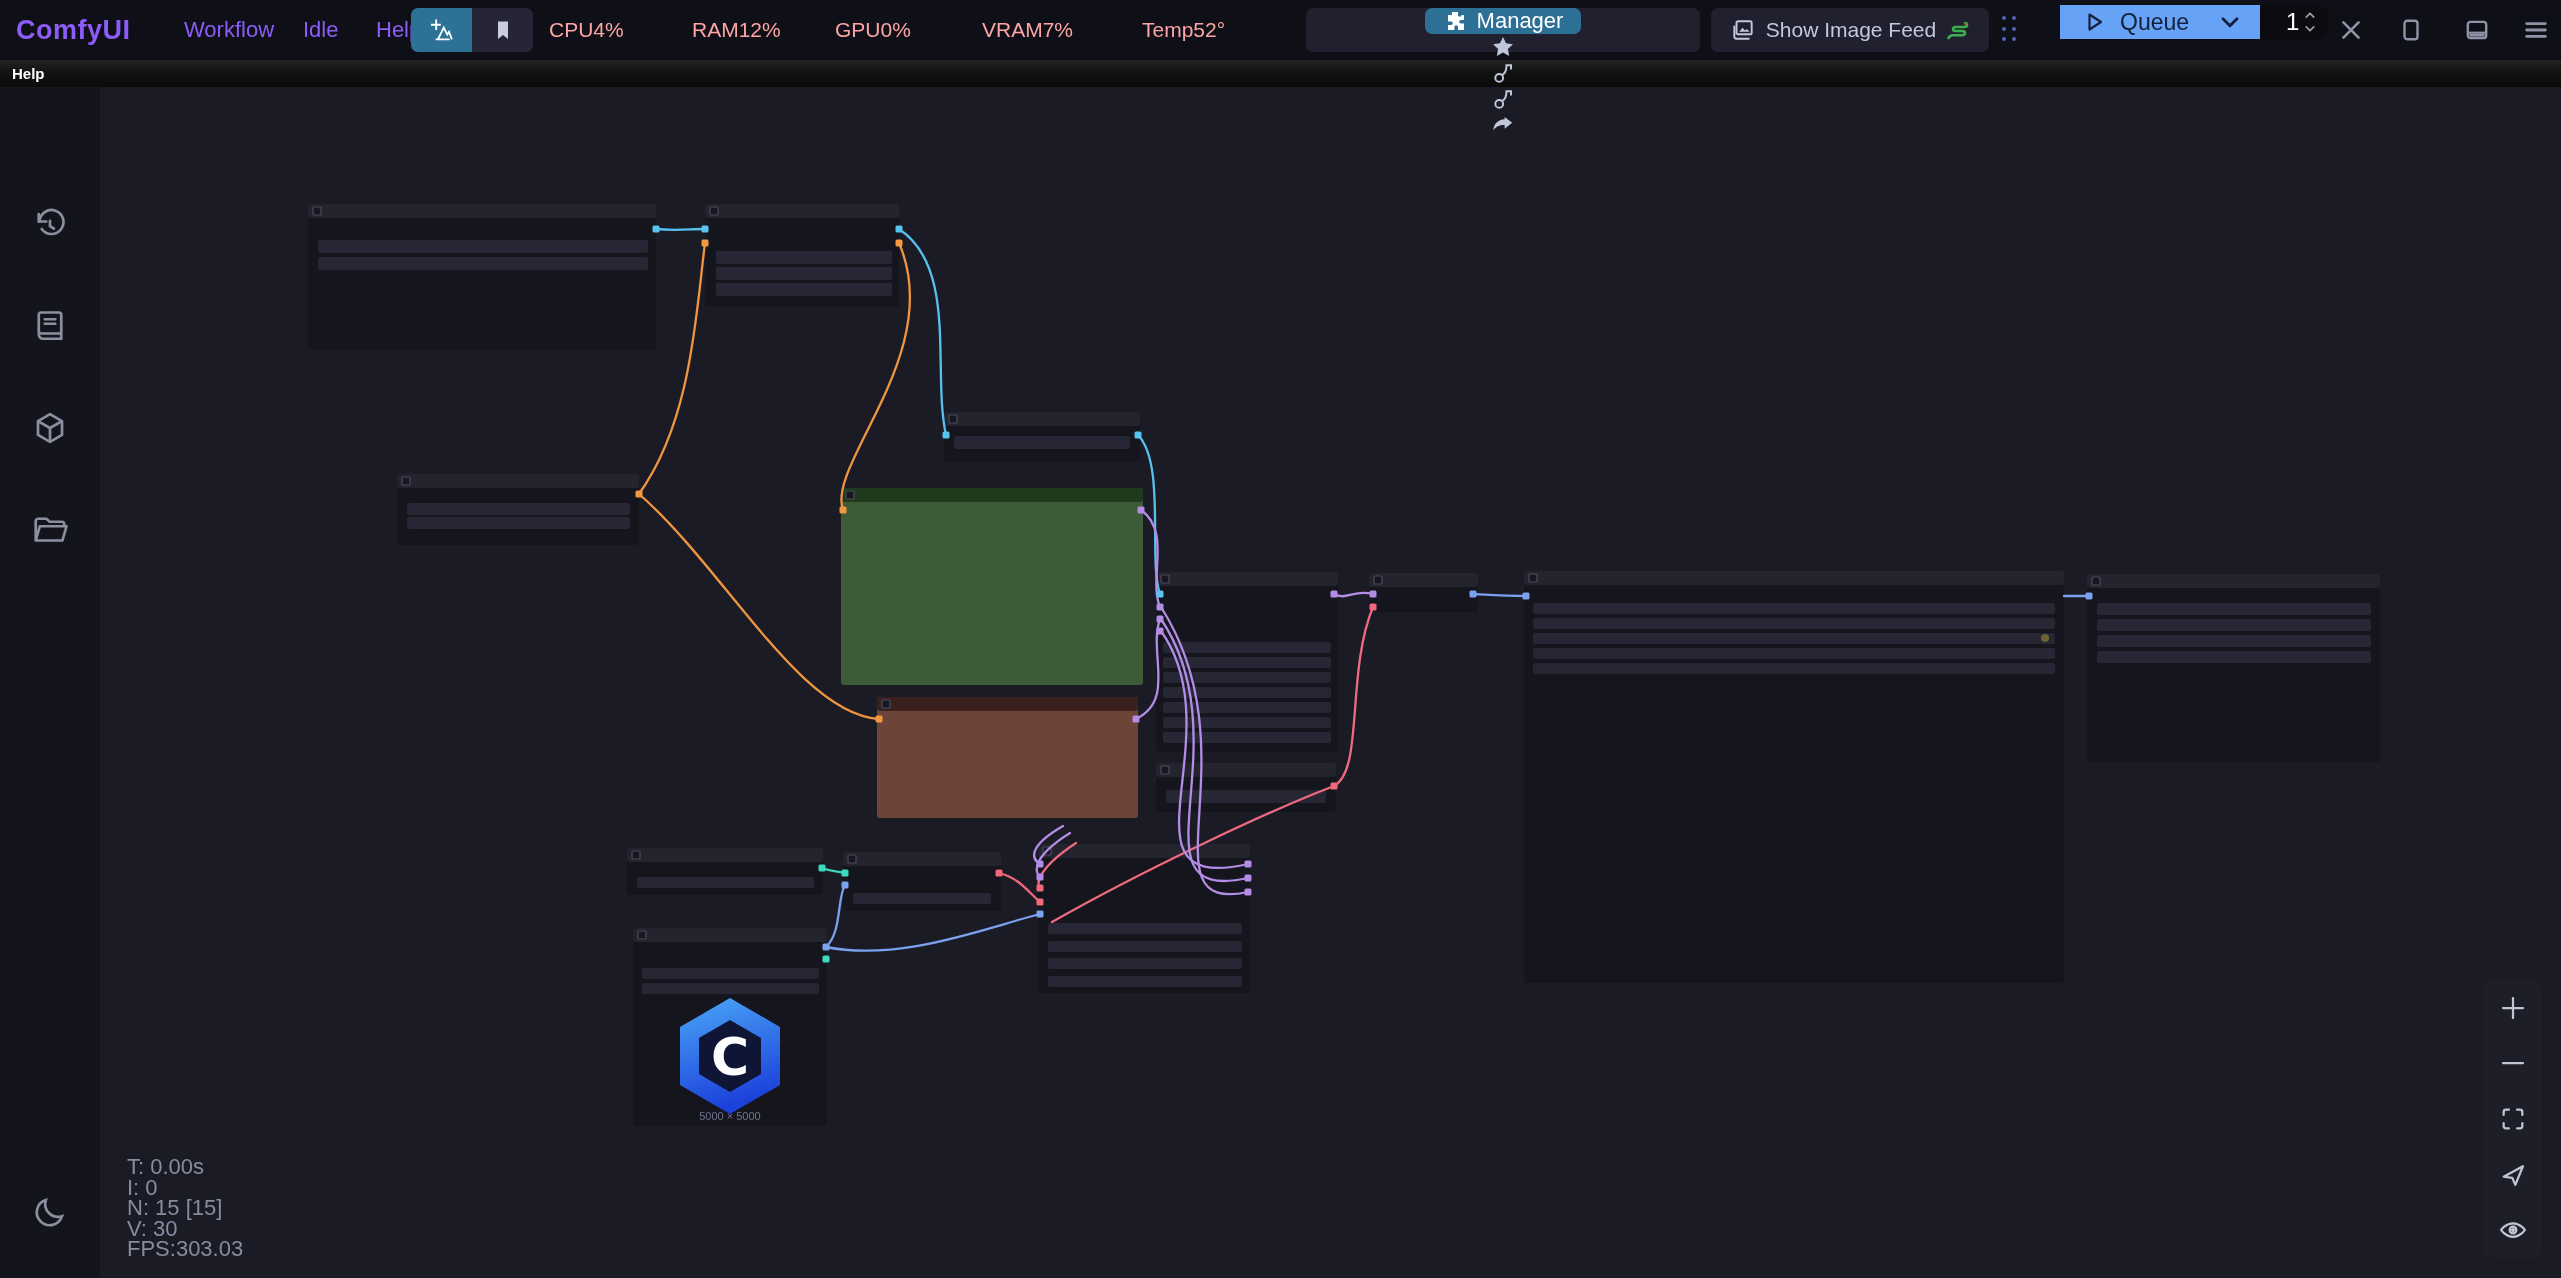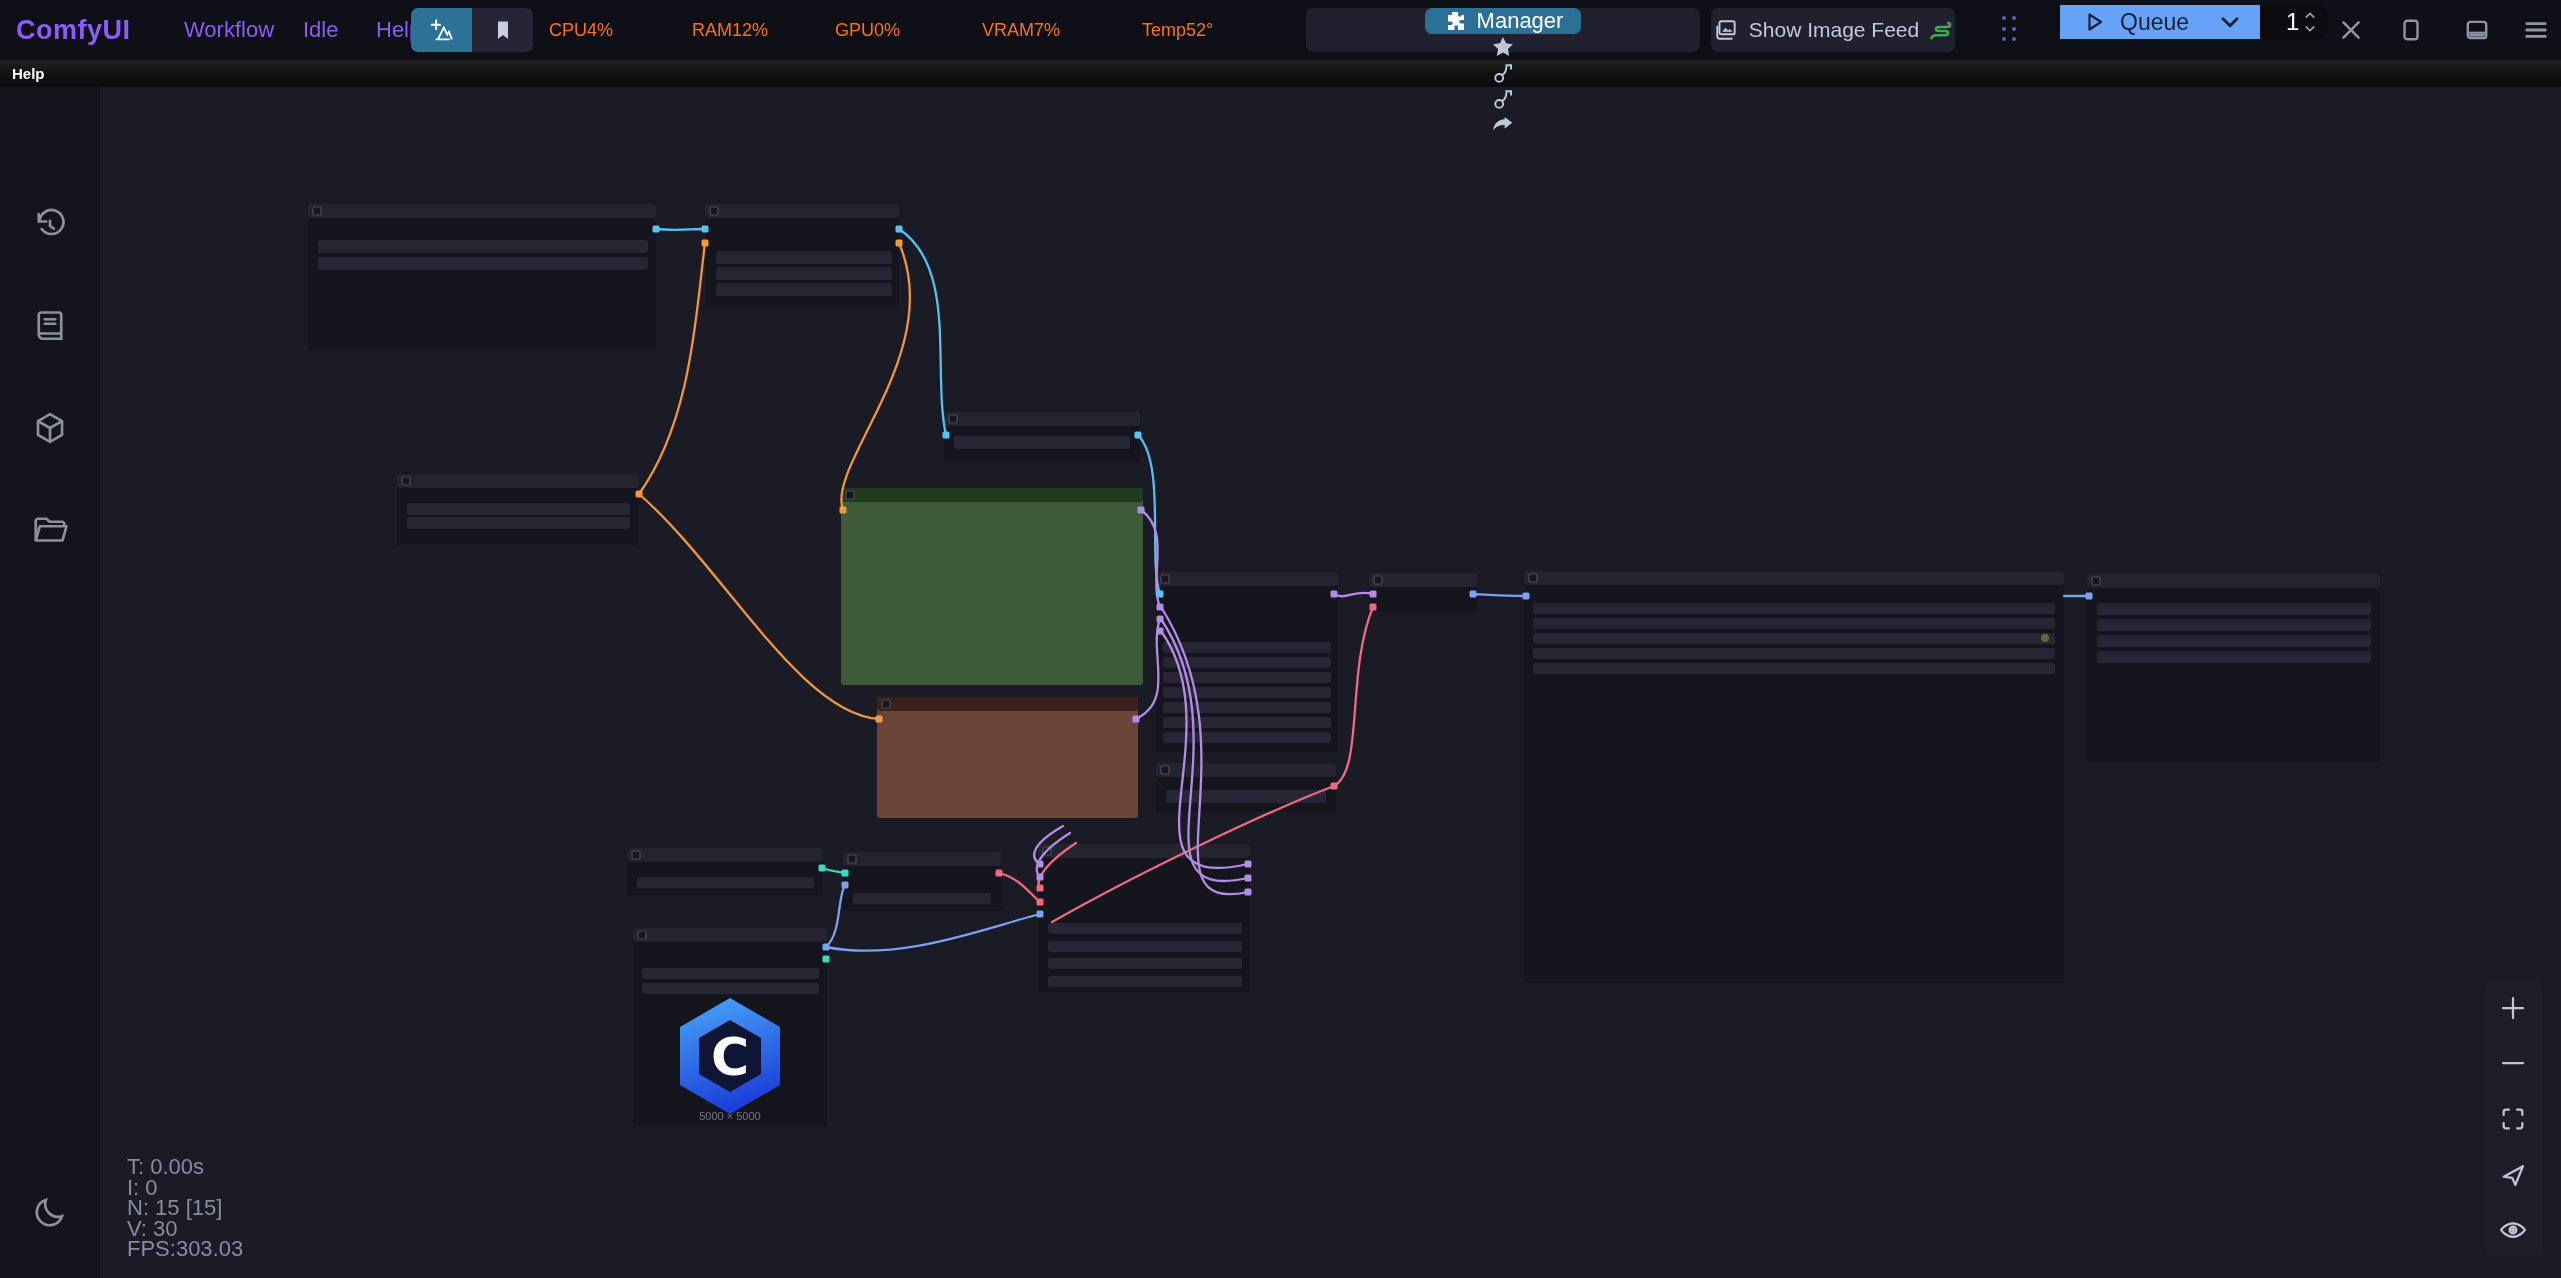--- a/index.html
+++ b/index.html
@@ -7,29 +7,29 @@
               font-family:"Liberation Sans", sans-serif; }
 
   
   #wf-svg { position:absolute; left:0; top:0; z-index:1; }
 
   
   .topbar { position:absolute; left:0; top:0; width:2561px; height:60px; background:#0f0f18; z-index:40; }
   .tb-item { position:absolute; top:0; height:60px; display:flex; align-items:center; }
   .logo-text { font-size:27px; font-weight:bold; color:#8b5cf6; letter-spacing:.5px; }
   .menu-item { font-size:22px; color:#8b5cf6; cursor:default;margin-left:36px; }
-  .stat { font-size:18px; color:#f97316; }
+  .stat { font-size:21px; color:#fca5a5; }
   .toggle-group { position:absolute; left:411px; top:8px; height:44px; width:122px; display:flex; border-radius:7px; overflow:hidden; }
   .toggle-btn { width:61px; height:44px; display:flex; align-items:center; justify-content:center; }
   .toggle-btn.active { background:#2b7296; }
   .toggle-btn.idlebg { background:#252536; }
   .mgr-group { position:absolute; left:1306px; top:8px; width:394px; height:44px; background:#20202e; border-radius:7px; display:flex; align-items:center;flex-direction:column; }
   .mgr-btn { height:44px; padding:0 18px; background:#2c7095; border-radius:7px; display:flex; align-items:center; gap:10px; color:#fff; font-size:22px; }
   .mgr-icon-btn { width:58px; height:44px; display:flex; align-items:center; justify-content:center; color:#c9cde0; }
-  .feed-btn { position:absolute; left:1711px; top:8px; height:44px; width:244px; background:#20202e; border-radius:7px; display:flex; align-items:center; justify-content:center; gap:10px; color:#c3c8dd; font-size:21px; }
+  .feed-btn { position:absolute; left:1711px; top:8px; height:44px; width:278px; background:#20202e; border-radius:7px; display:flex; align-items:center; justify-content:center; gap:10px; color:#c3c8dd; font-size:21px; }
   .drag-handle { position:absolute; left:2002px; top:16px; width:14px; height:28px; display:grid; grid-template-columns:1fr 1fr; gap:4px 6px; }
   .drag-handle i { width:4px; height:4px; border-radius:50%; background:#5266b2; }
   .queue-pill { position:absolute; left:2030px; top:5px; height:34px; width:298px; border-radius:11px; overflow:hidden; display:flex;padding-left:30px; }
   .queue-main { width:200px; background:#66a3f7; display:flex; align-items:center; gap:14px; padding-left:22px; color:#15203a; font-size:23px; font-weight:500; }
   .queue-num { flex:1; background:#0b0b10; display:flex; align-items:center; position:relative; }
   .queue-num .val { color:#ffffff; font-size:24px; margin-left:26px; }
   .spin { position:absolute; right:10px; top:4px; bottom:4px; display:flex; flex-direction:column; justify-content:space-between; color:#9aa0b0; }
   .tb-icon-btn { position:absolute; top:10px; width:40px; height:40px; display:flex; align-items:center; justify-content:center; color:#8e94a6; }
 
   

